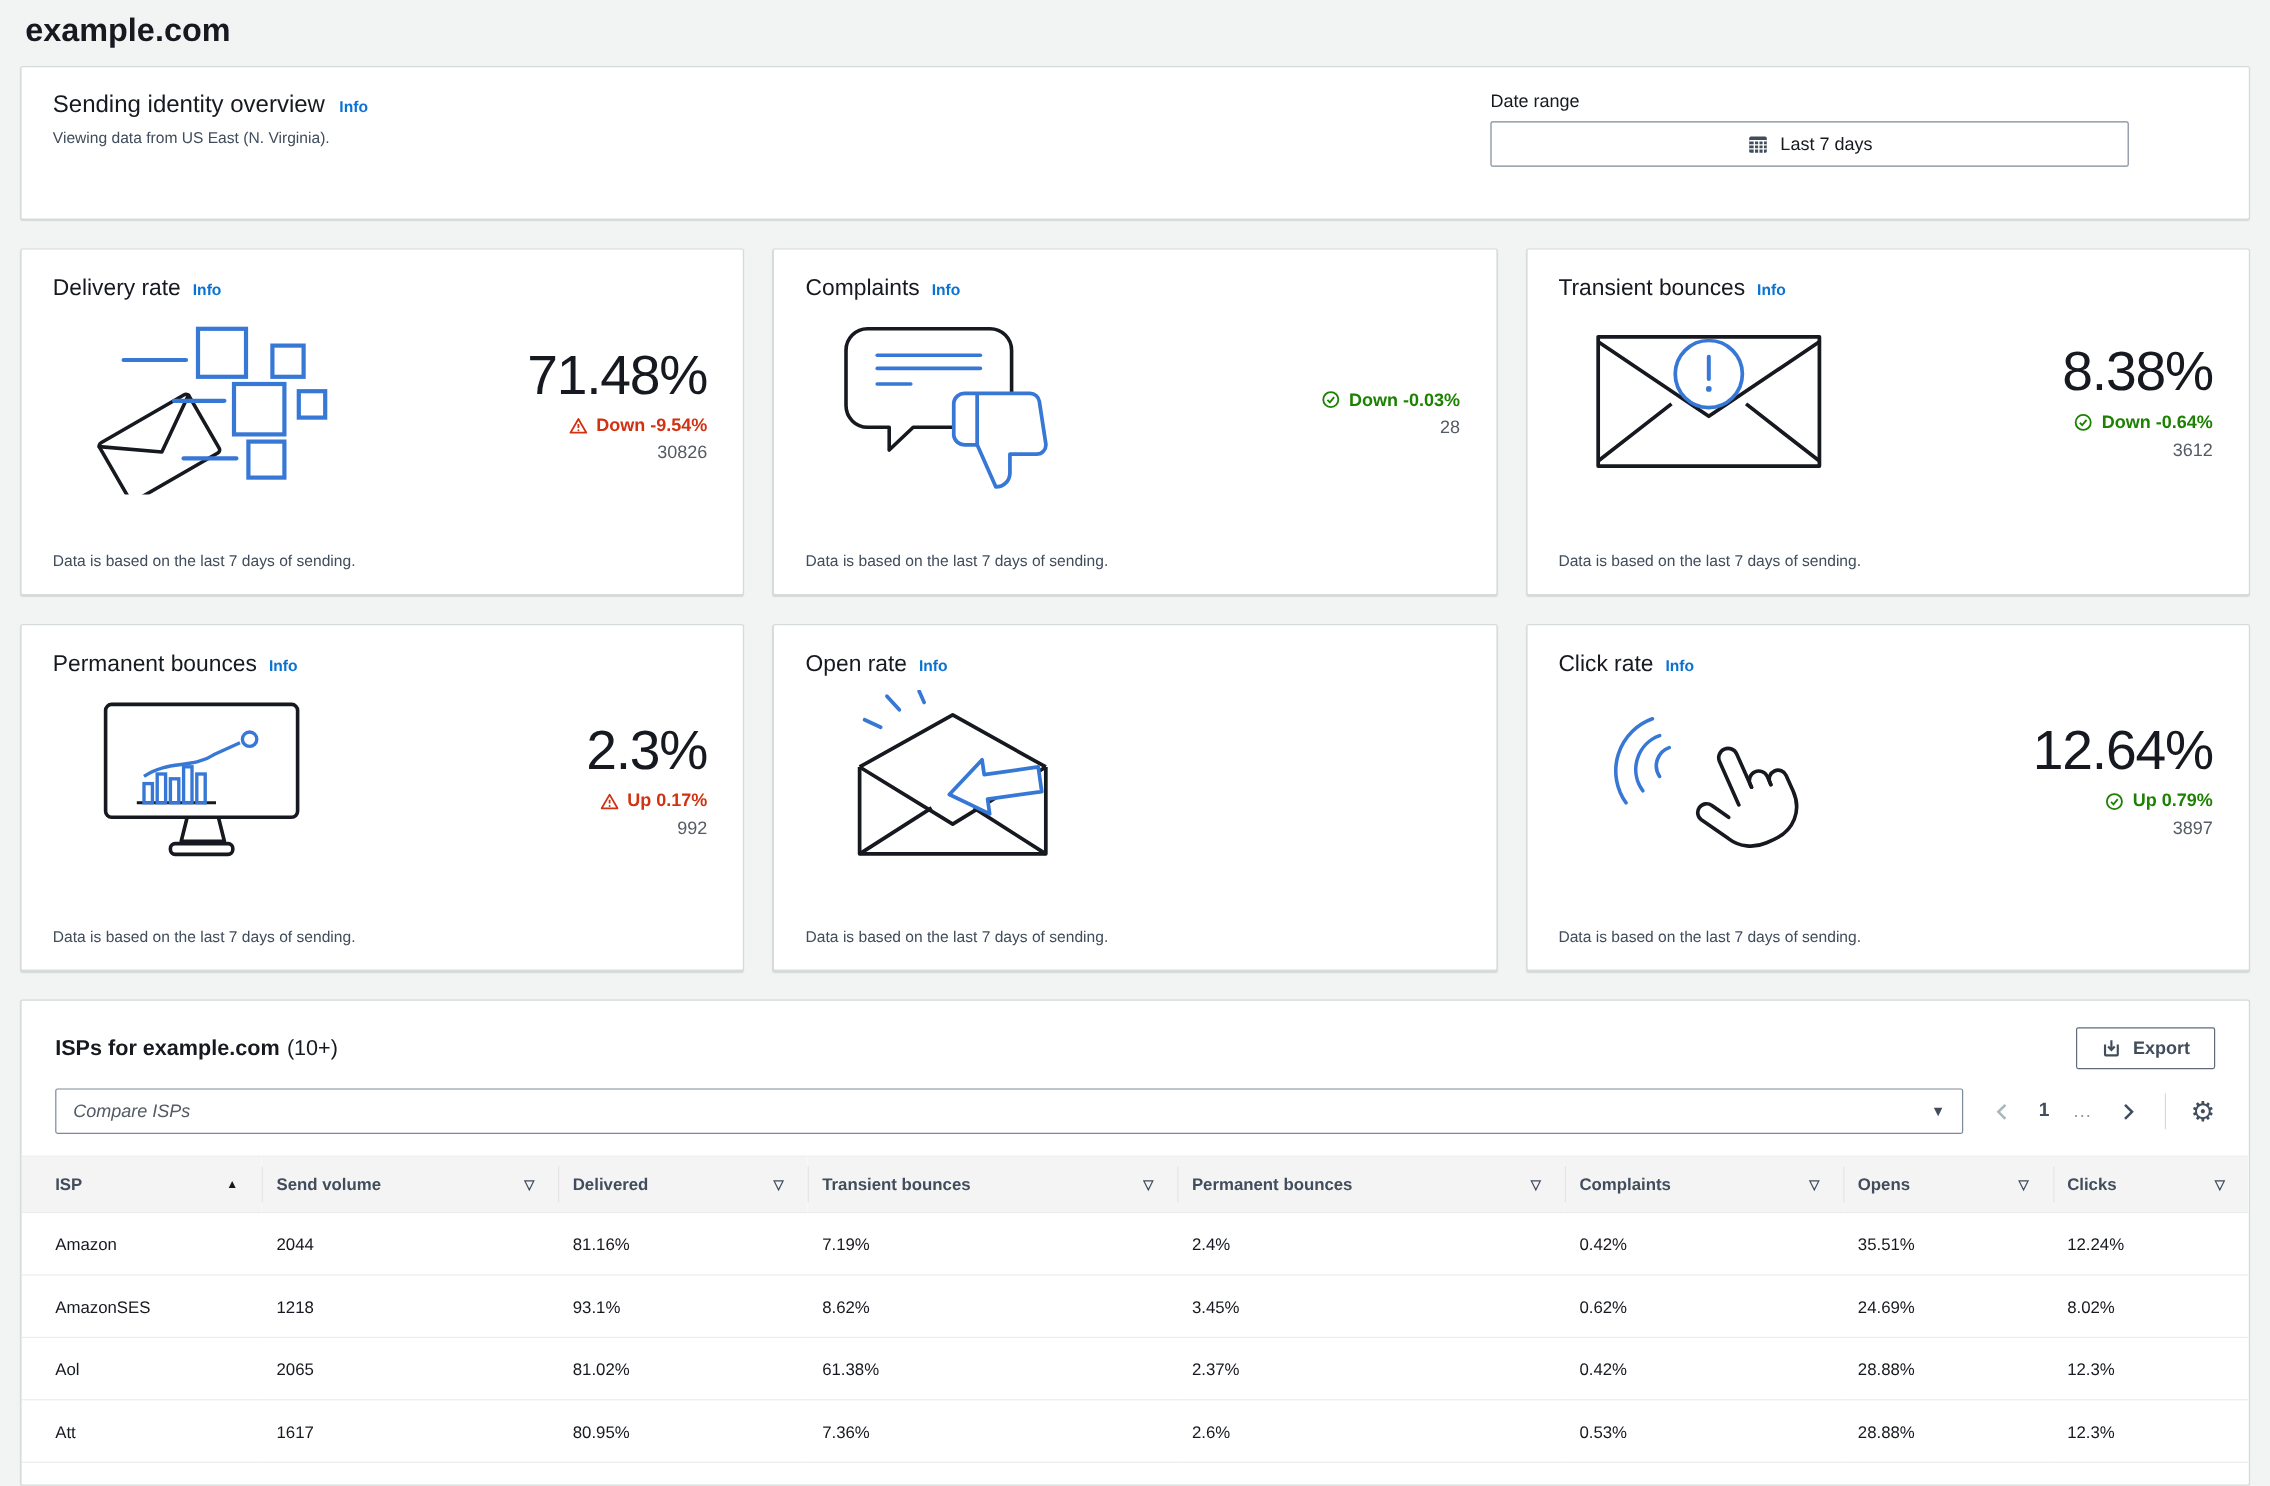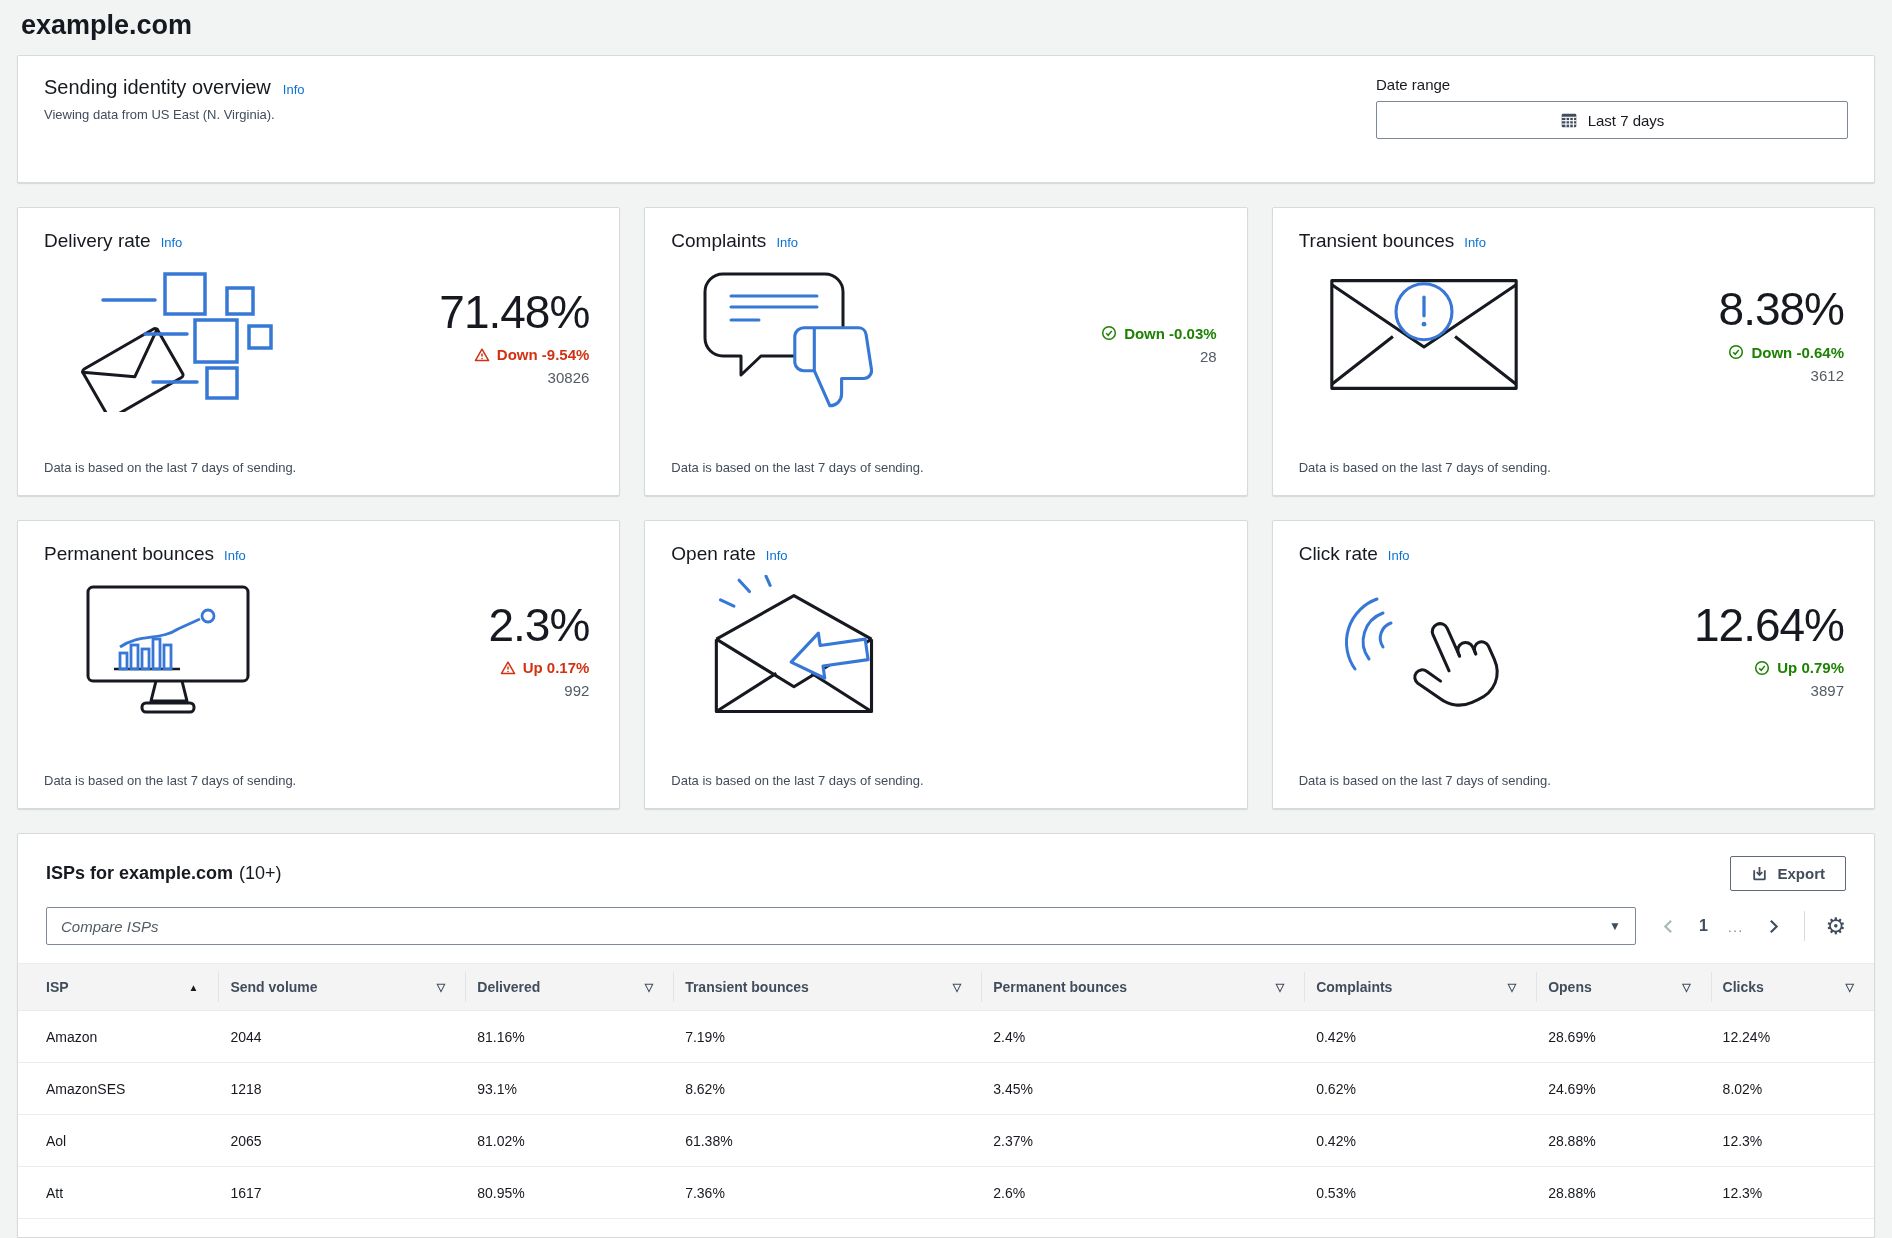--- a/index.html
+++ b/index.html
@@ -19,23 +19,23 @@
   .page{padding:0 17px;}
   .page-title{font-size:27px; font-weight:700; padding:10px 4px 14px; color:var(--text-primary);}
   .card{
     background:#fff; border:1px solid var(--card-border); border-radius:2px;
     box-shadow:0 1px 1px rgba(0,28,36,.12);
   }
   
   .overview{display:flex; justify-content:space-between; padding:20px 26px 24px; height:128px;gap:40px;}
   .title-row{display:flex; align-items:baseline; gap:12px;}
   .h2{font-size:20px; font-weight:400; color:var(--text-primary);}
-  .info-link{font-size:13px; font-weight:400; color:var(--accent-link); text-decoration:none; cursor:pointer;}
+  .info-link{font-size:13px; font-weight:700; color:var(--accent-link); text-decoration:none; cursor:pointer;}
   .subtitle{font-size:13px; color:var(--header-text); margin-top:8px;}
-  .date-range{width:472px; }
+  .date-range{width:532px; margin-right:74px;}
   .date-label{font-size:15px; color:var(--text-primary); display:block; margin-bottom:8px;}
   .date-input{
     height:38px; border:1px solid var(--input-border); border-radius:2px; background:#fff;
     display:flex; align-items:center; gap:10px; padding:0 12px; font-size:15px; cursor:pointer;justify-content:center;
   }
   
   .metrics-grid{display:grid; grid-template-columns:repeat(3,1fr); gap:24px; margin-top:24px; grid-auto-rows:289px;}
   .metric{display:flex; flex-direction:column; padding:22px 26px 20px;}
   .metric-head{display:flex; align-items:baseline; gap:10px;}
   .metric-title{font-size:19px; font-weight:400;}
@@ -466,21 +466,21 @@
         </tr>
       </thead>
       <tbody>
         <tr>
           <td>Amazon</td>
           <td>2044</td>
           <td>81.16%</td>
           <td>7.19%</td>
           <td>2.4%</td>
           <td>0.42%</td>
-          <td>28.69%</td>
+          <td>35.51%</td>
           <td>12.24%</td>
         </tr>
         <tr>
           <td>AmazonSES</td>
           <td>1218</td>
           <td>93.1%</td>
           <td>8.62%</td>
           <td>3.45%</td>
           <td>0.62%</td>
           <td>24.69%</td>

